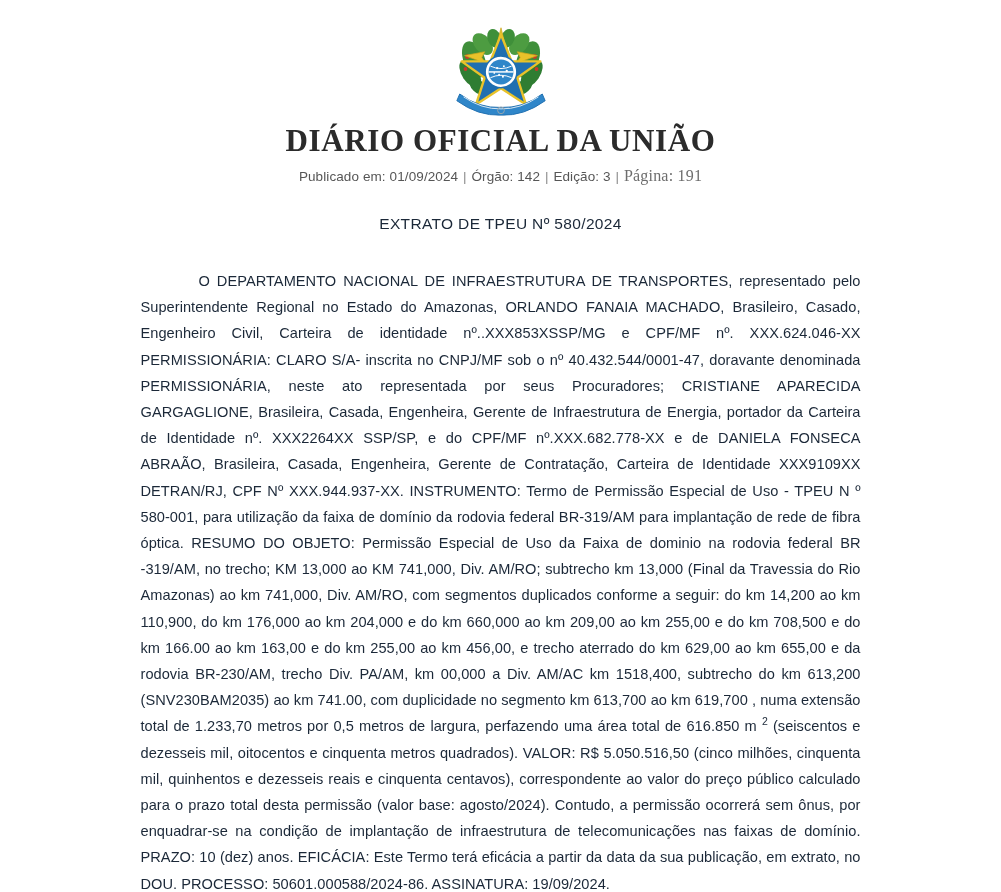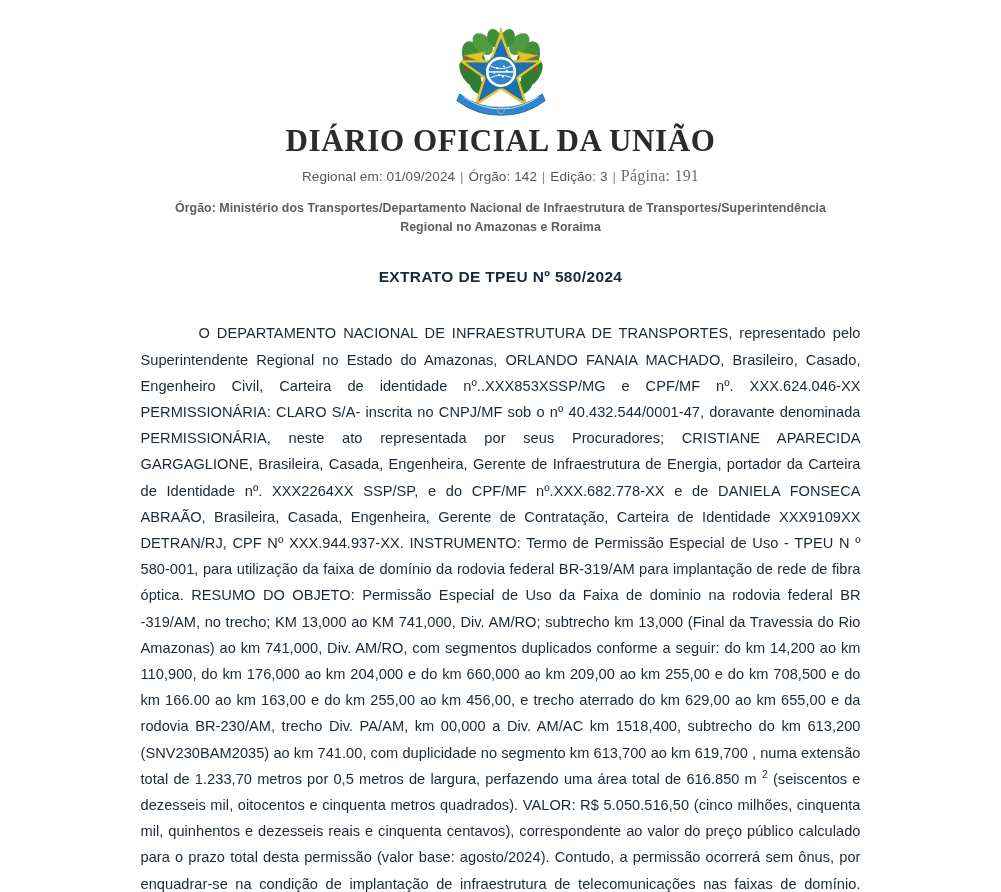--- a/index.html
+++ b/index.html
@@ -74,21 +74,21 @@
     color: #5e5e5e;
     line-height: 1.55;
     letter-spacing: 0.05px;
   }
 
   
   .act-heading {
     margin-top: 30px;
     text-align: center;
     font-size: 15.5px;
-    font-weight: bold;
+    font-weight: normal;
     letter-spacing: 0.35px;
     color: #1b2838;
   }
 
   
   .body-wrap {
     margin: 0 auto;
     width: 720px;
     padding-top: 22px;
   }
@@ -160,33 +160,32 @@
 
         <path d="M14 150 q40 30 86 28 q46 2 86 -28 l6 14 q-44 32 -92 30 q-48 2 -92 -30 z" fill="#2f86c9" stroke="#1f6fb0" stroke-width="2"></path>
         <path d="M22 156 q38 26 78 25 q40 1 78 -25" stroke="#d9e9f5" stroke-width="2" fill="none"></path>
         <circle cx="100" cy="184" r="7" fill="none" stroke="#9aa6ad" stroke-width="2"></circle>
       </svg>
     </div>
 
     <h1 class="doc-title">DIÁRIO OFICIAL DA UNIÃO</h1>
 
     <div class="pub-line">
-      <span>Regional em:</span>
+      <span>Publicado em:</span>
       <span>01/09/2024</span>
       <span class="sep">|</span>
       <span>Órgão:</span>
       <span>142</span>
       <span class="sep">|</span>
       <span>Edição:</span>
       <span>3</span>
       <span class="sep">|</span>
       <span class="pagina">Página: 191</span>
     </div>
 
-    <div class="orgao">Órgão: Ministério dos Transportes/Departamento Nacional de Infraestrutura de Transportes/Superintendência Regional no Amazonas e Roraima</div>
   </header>
 
   <h2 class="act-heading">EXTRATO DE TPEU Nº 580/2024</h2>
 
   <main class="body-wrap">
     <p class="body-text"><span class="indent"></span><span>O DEPARTAMENTO NACIONAL DE INFRAESTRUTURA DE TRANSPORTES, representado pelo Superintendente Regional no Estado do Amazonas, ORLANDO FANAIA MACHADO, Brasileiro, Casado, Engenheiro Civil, Carteira de identidade nº..XXX853XSSP/MG e CPF/MF nº. XXX.624.046-XX PERMISSIONÁRIA: CLARO S/A- inscrita no CNPJ/MF sob o nº 40.432.544/0001-47, doravante denominada PERMISSIONÁRIA, neste ato representada por seus Procuradores; CRISTIANE APARECIDA GARGAGLIONE, Brasileira, Casada, Engenheira, Gerente de Infraestrutura de Energia, portador da Carteira de Identidade nº. XXX2264XX SSP/SP, e do CPF/MF nº.XXX.682.778-XX e de DANIELA FONSECA ABRAÃO, Brasileira, Casada, Engenheira, Gerente de Contratação, Carteira de Identidade XXX9109XX DETRAN/RJ, CPF Nº XXX.944.937-XX. INSTRUMENTO: Termo de Permissão Especial de Uso - TPEU N º 580-001, para utilização da faixa de domínio da rodovia federal BR-319/AM para implantação de rede de fibra óptica. RESUMO DO OBJETO: Permissão Especial de Uso da Faixa de dominio na rodovia federal BR -319/AM, no trecho; KM 13,000 ao KM 741,000, Div. AM/RO; subtrecho km 13,000 (Final da Travessia do Rio Amazonas) ao km 741,000, Div. AM/RO, com segmentos duplicados conforme a seguir: do km 14,200 ao km 110,900, do km 176,000 ao km 204,000 e do km 660,000 ao km 209,00 ao km 255,00 e do km 708,500 e do km 166.00 ao km 163,00 e do km 255,00 ao km 456,00, e trecho aterrado do km 629,00 ao km 655,00 e da rodovia BR-230/AM, trecho Div. PA/AM, km 00,000 a Div. AM/AC km 1518,400, subtrecho do km 613,200 (SNV230BAM2035) ao km 741.00, com duplicidade no segmento km 613,700 ao km 619,700 , numa extensão total de 1.233,70 metros por 0,5 metros de largura, perfazendo uma área total de 616.850 m </span><span class="sup">2</span><span> (seiscentos e dezesseis mil, oitocentos e cinquenta metros quadrados). VALOR: R$ 5.050.516,50 (cinco milhões, cinquenta mil, quinhentos e dezesseis reais e cinquenta centavos), correspondente ao valor do preço público calculado para o prazo total desta permissão (valor base: agosto/2024). Contudo, a permissão ocorrerá sem ônus, por enquadrar-se na condição de implantação de infraestrutura de telecomunicações nas faixas de domínio. PRAZO: 10 (dez) anos. EFICÁCIA: Este Termo terá eficácia a partir da data da sua publicação, em extrato, no DOU. PROCESSO: 50601.000588/2024-86. ASSINATURA: 19/09/2024.</span></p>
 
   </main>
 
 </div>

